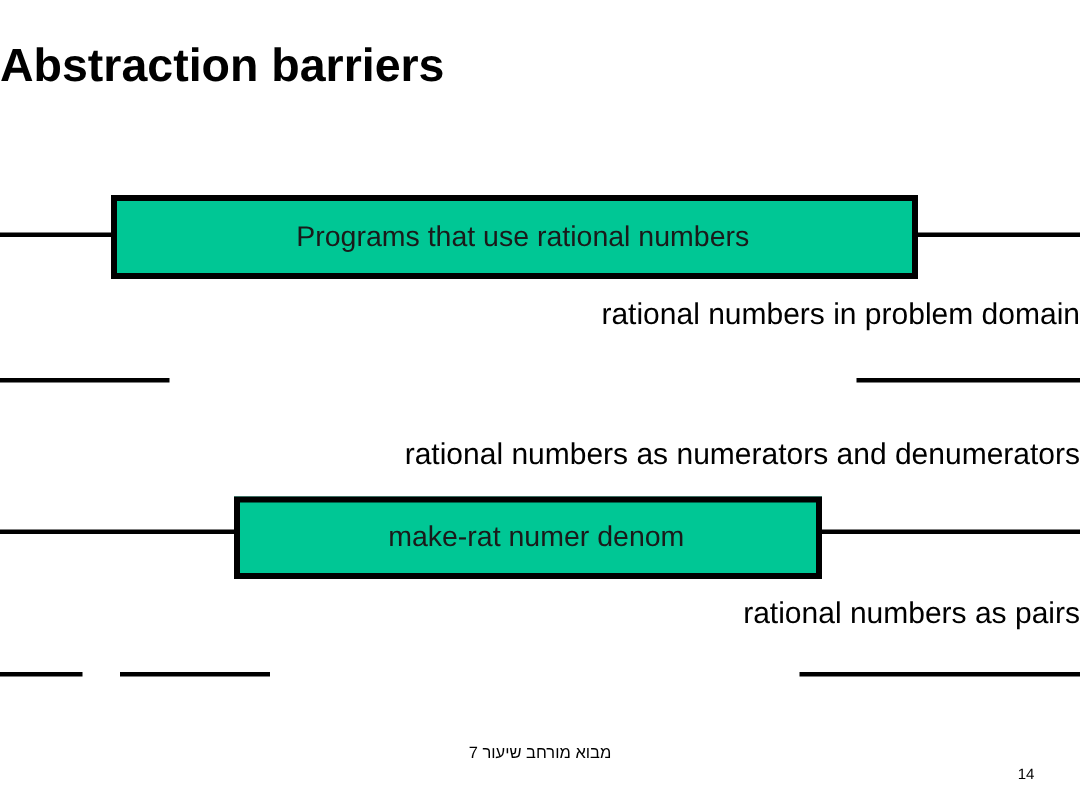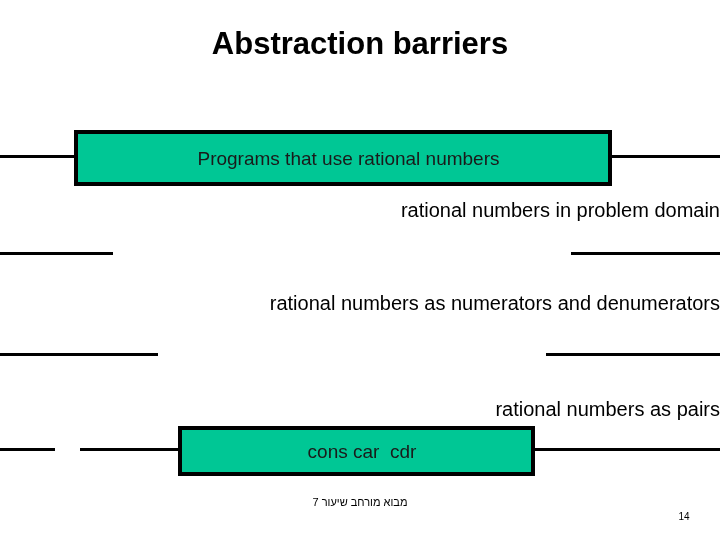--- a/index.html
+++ b/index.html
@@ -18,21 +18,20 @@
     background: #ffffff;
     overflow: hidden;
   }
 
   
   .slide-title {
     position: absolute;
     left: 0;
     top: 26px;
     width: 720px;
-    text-align: center;
     font-size: 31px;
     font-weight: bold;
     letter-spacing: 0px;
     color: #000000;
     white-space: nowrap;
   }
 
   
   .barrier-line {
     position: absolute;
@@ -106,28 +105,28 @@
 
   <div class="barrier-line" style="left:0px; top:252px; width:113px;"></div>
   <div class="barrier-line" style="left:571px; top:252px; width:149px;"></div>
 
 
   <div class="caption" style="top:292px;">rational numbers as numerators and denumerators</div>
 
   <div class="barrier-line" style="left:0px; top:353px; width:158px;"></div>
   <div class="barrier-line" style="left:546px; top:353px; width:174px;"></div>
 
+  <div class="concept-box" style="left:156px; top:331px; width:392px; height:55px;">
+    <span class="box-label">make-rat numer denom</span>
+  </div>
 
   <div class="caption" style="top:398px;">rational numbers as pairs</div>
 
   <div class="barrier-line" style="left:0px; top:448px; width:55px;"></div>
   <div class="barrier-line" style="left:80px; top:448px; width:100px;"></div>
   <div class="barrier-line" style="left:533px; top:448px; width:187px;"></div>
 
-  <div class="concept-box" style="left:178px; top:426px; width:357px; height:50px;">
-    <span class="box-label">cons car  cdr</span>
-  </div>
 
   <div class="footer-note" style="top:496px;">מבוא מורחב שיעור 7</div>
 
   <div class="page-number" style="left:636px; top:511px; width:24px;">14</div>
 
 </div>
 
 </body></html>

